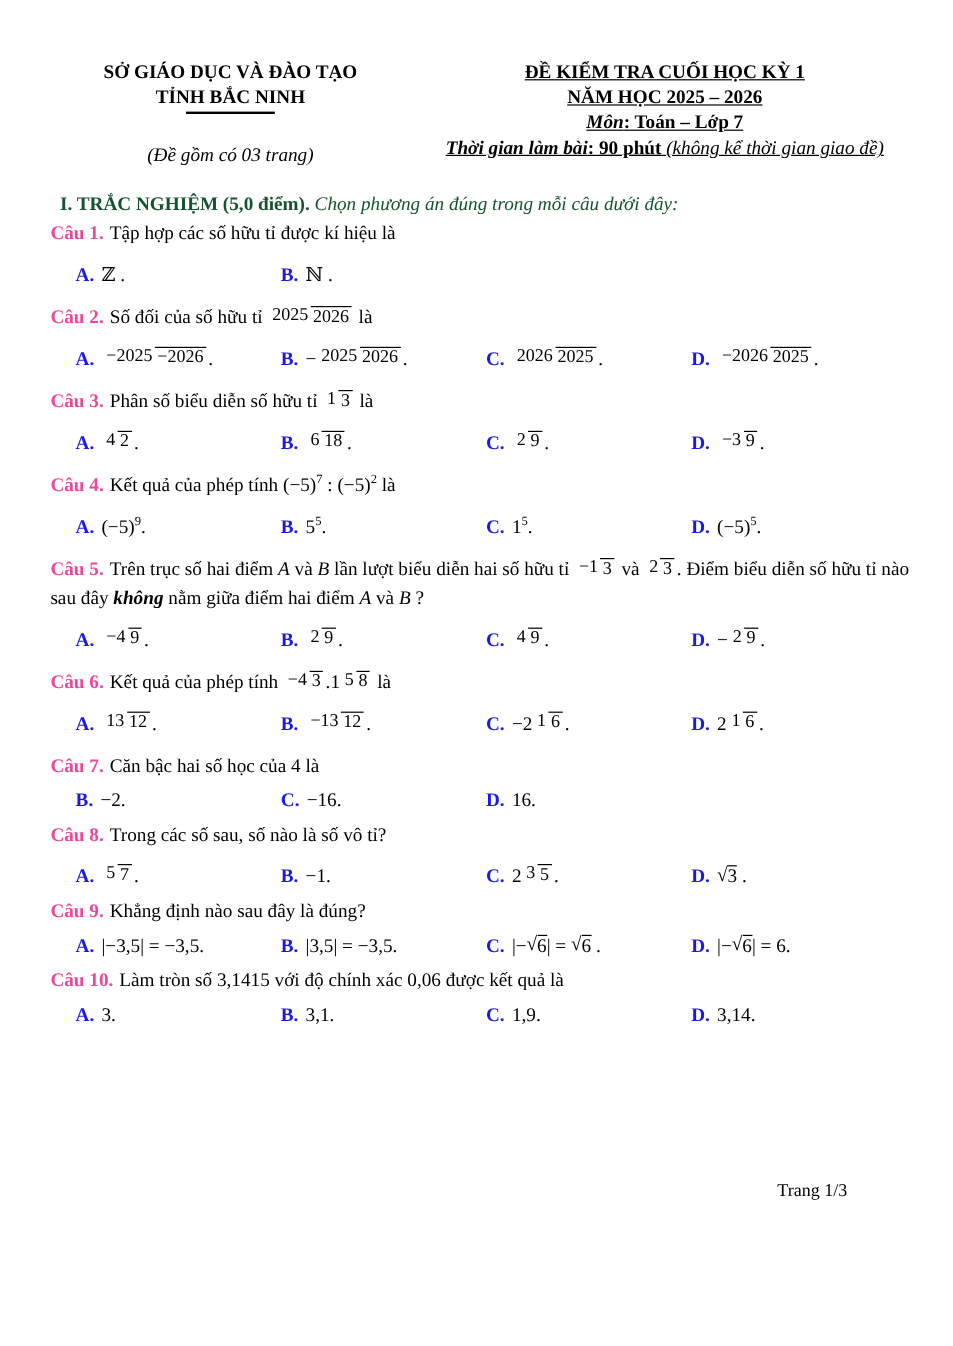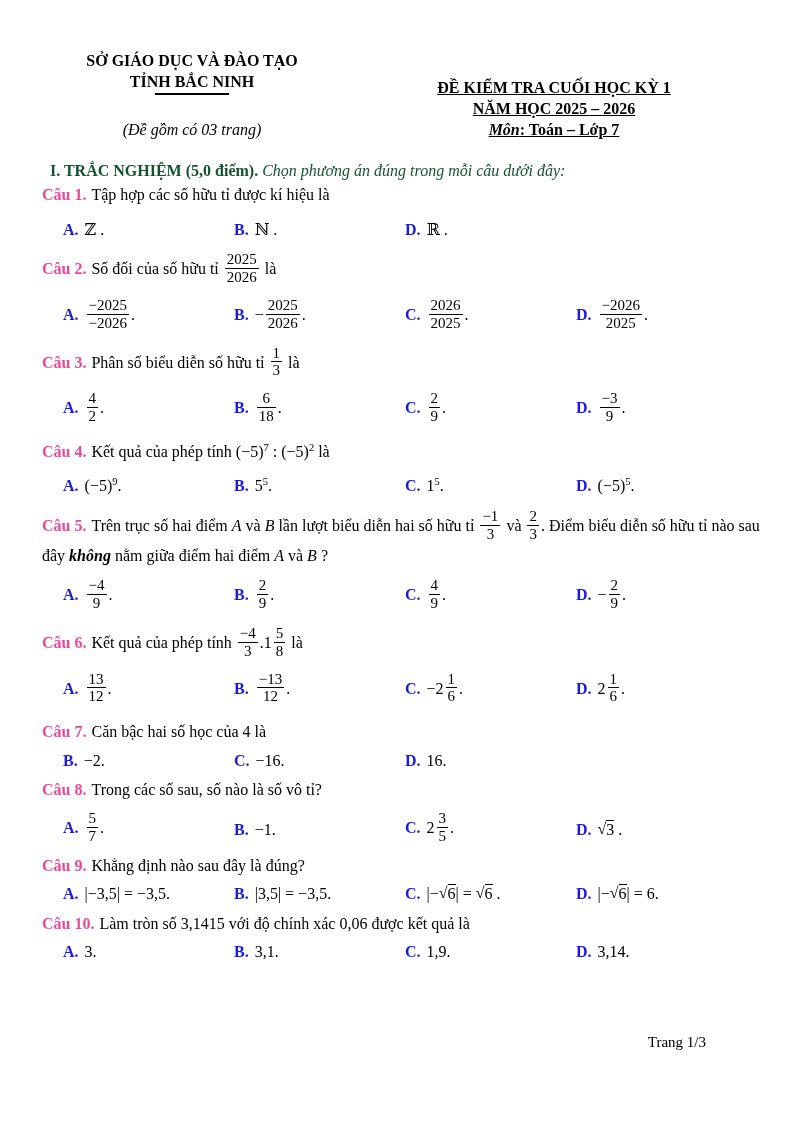--- a/index.html
+++ b/index.html
@@ -5,21 +5,21 @@
   * { box-sizing: border-box; }
   html, body { margin: 0; padding: 0; background: #fff; }
   .page {
     width: 794px; height: 1122px; position: relative; overflow: hidden;
     background: #fff; color: #000;
     font-family: "Liberation Serif", "DejaVu Serif", "DejaVu Sans", serif;
     font-size: 16px; line-height: 1.32;
     padding: 50px 28px 0 42px;
   }
   
-  .header { display: flex; align-items: flex-end; }
+  .header { display: flex; }
   .header-left { width: 300px; text-align: center; }
   .header-right { flex: 1; text-align: center; text-decoration: underline; }
   .h-bold { font-weight: bold; }
   .h-rule { width: 74px; height: 2px; background: #000; margin: 1px auto 0; }
   .h-note { font-style: italic; margin-top: 24px; }
   .bi { font-weight: bold; font-style: italic; }
   .it { font-style: italic; }
   .u  { text-decoration: underline; }
   
   .section-heading { margin: 20px 0 2px; padding-left: 8px; color: #14532d; }
@@ -34,65 +34,67 @@
     align-items: center; padding-left: 21px; margin-top: 11px; min-height: 22px;
   }
   .opt-letter { color: #1a1ae0; font-weight: bold; margin-right: 6px; }
   .option { white-space: nowrap; }
   
   #questions .question:nth-child(n+7) { margin-bottom: 7px; }
   #questions .question:nth-child(n+7) .q-options { margin-top: 5px; }
   #questions .question:nth-child(8) .q-options { margin-top: 10px; }
   
   .frac {
-    display: inline-flex; flex-direction: column; text-align: center;
+    display: inline-flex; flex-direction: row; text-align: center;
     vertical-align: middle; line-height: 1.12; font-size: 15px;
     margin: 0 2px; transform: translateY(-2px);
   }
   .frac .den { border-top: 1px solid #000; padding: 0 2px; }
   .frac .num { padding: 0 2px; }
   sup { font-size: 10.5px; line-height: 0; }
   .sqrt { white-space: nowrap; }
   .sqrt .rad { display: inline-block; transform: translateY(-1px); }
   .sqrt .sqa { display: inline-block; border-top: 1px solid #000; line-height: 1.15; }
   
-  .footer { position: absolute; top: 1033px; right: 88px; font-size: 15px; }
+  .footer { position: absolute; top: 984px; right: 88px; font-size: 15px; }
 </style>
 </head>
 <body>
 
 <div class="page">
 
   <div class="header">
     <div class="header-left">
       <div class="h-bold">SỞ GIÁO DỤC VÀ  ĐÀO TẠO</div>
       <div class="h-bold">TỈNH BẮC NINH</div>
       <div class="h-rule"></div>
       <div class="h-note">(Đề gồm có 03 trang)</div>
     </div>
     <div class="header-right">
       <div class="h-bold">ĐỀ KIỂM TRA CUỐI HỌC KỲ 1</div>
       <div class="h-bold">NĂM HỌC 2025 – 2026</div>
       <div>
         <span class="bi">Môn</span><span class="h-bold">: Toán – Lớp 7</span>
       </div>
+      <div>
+        <span class="bi">Thời gian làm bài</span><span class="h-bold">: </span><span class="h-bold u">90 phút</span><span class="it"> (không kể thời gian giao đề)</span>
+      </div>
     </div>
   </div>
 
   <div class="section-heading">
     <span class="sec-title">I. TRẮC NGHIỆM (5,0 điểm).</span><span class="sec-instr"> Chọn phương án đúng trong mỗi câu dưới đây:</span>
   </div>
 
   <div id="questions">
       <div class="question">
         <div class="q-text"><span class="q-label">Câu 1.</span><span>Tập hợp các số hữu tỉ được kí hiệu là</span></div>
         <div class="q-options">
           <div class="option"><span class="opt-letter">A.</span><span>ℤ .</span></div>
           <div class="option"><span class="opt-letter">B.</span><span>ℕ .</span></div>
-          <div class="option"><span class="opt-letter">D.</span><span>ℝ .</span></div>
         </div>
       </div>
       <div class="question">
         <div class="q-text"><span class="q-label">Câu 2.</span><span>Số đối của số hữu tỉ </span><span class="frac">
             <span class="num">2025</span>
             <span class="den">2026</span>
           </span><span> là</span></div>
         <div class="q-options">
           <div class="option"><span class="opt-letter">A.</span><span class="frac">
               <span class="num">−2025</span>

